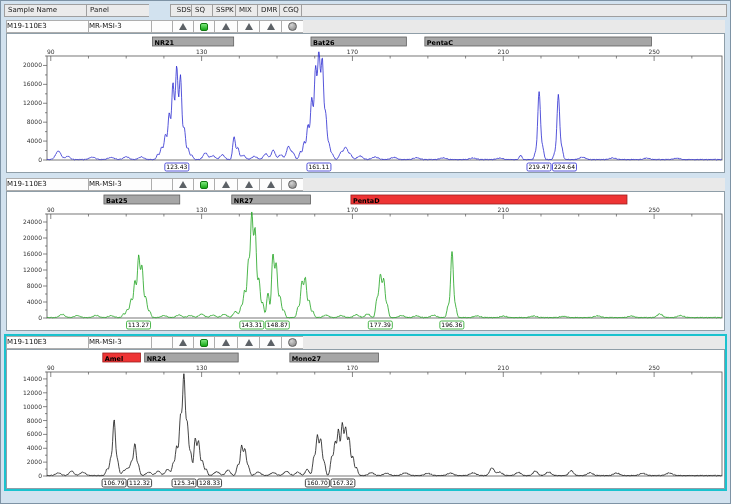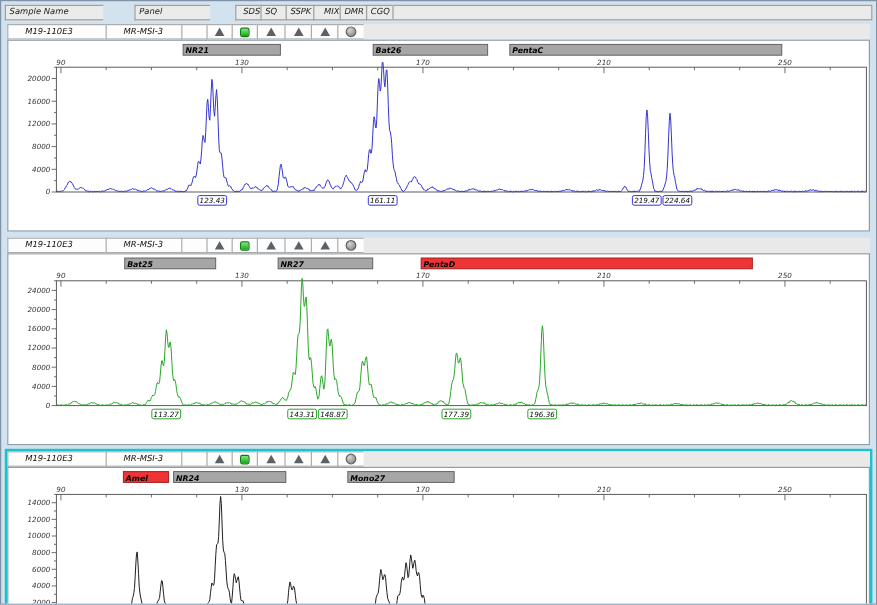--- a/index.html
+++ b/index.html
@@ -1,45 +1,45 @@
 <!DOCTYPE html>
 <html><head>
 <meta charset="utf-8">
 <style>
   * { margin:0; padding:0; box-sizing:border-box; }
   html,body { width:731px; height:504px; }
   body { font-family:"DejaVu Sans","Liberation Sans",sans-serif; background:#d2e2ef; }
-  #app { width:731px; height:504px; background:#d2e2ef; border:1px solid #7e93a5; padding:3px 3px 0 3px; overflow:hidden;font-style:italic; }
+  #app { width:731px; height:504px; background:#d2e2ef; border:1px solid #7e93a5; padding:3px 3px 0 3px; overflow:hidden; }
   .hdr-row { display:flex; height:13px; }
   .hdr-cell { background:#ebebeb; border:1px solid #9f9f9f; border-right:none; font-size:7px; color:#222; padding:1px 0 0 3px; overflow:hidden; white-space:nowrap; }
   .hdr-cell:last-child { border-right:1px solid #9f9f9f; flex:1; }
   .section { border:2px solid transparent; margin-top:1px; }
   .section.selected { border-color:#1ac2ce; }
   .strip { display:flex; height:13px; background:#e9e9e9; }
-  .strip-cell { background:#fdfdfd; border:1px solid #adadad; border-right:none; font-size:7px; color:#111; padding:1px 0 0 14px; overflow:hidden; white-space:nowrap; }
+  .strip-cell { background:#fdfdfd; border:1px solid #adadad; border-right:none; font-size:7px; color:#111; padding:1px 0 0 0; overflow:hidden; white-space:nowrap; }
   .icon-cell { display:flex; align-items:center; justify-content:center; padding:0; }
   .strip-fill { flex:1; background:transparent; }
   .tri { width:0; height:0; border-left:4px solid transparent; border-right:4px solid transparent; border-bottom:7px solid #5c6166; }
   .gsq { width:8px; height:8px; border:1px solid #0f7a0f; border-radius:2px; background:linear-gradient(#7ee87e,#16a816); }
   .gcir { width:9px; height:9px; border:1px solid #606060; border-radius:50%; background:radial-gradient(circle at 35% 30%, #d4d4d4, #7d7d7d); }
-  .panel { background:#ffffff; border:1px solid #8f9ea8; height:160px; }
+  .panel { background:#ffffff; border:1px solid #8f9ea8; height:140px; }
   svg text { font-family:"DejaVu Sans","Liberation Sans",sans-serif; }
 </style>
 </head>
 <body>
 
 <div id="app">
   <div class="hdr-row" id="table-header">
       <div class="hdr-cell" style="width: 82px;">Sample Name</div>
-      <div class="hdr-cell" style="width: 63px; margin-left: 26px;">Panel</div>
+      <div class="hdr-cell" style="width: 63px;">Panel</div>
       <div class="hdr-cell" style="width: 21px; margin-top: 25px;">SQO</div>
       <div class="hdr-cell" style="width: 21px; text-align: right;">SDS</div>
       <div class="hdr-cell" style="width: 21px;">SQ</div>
       <div class="hdr-cell" style="width: 23px;">SSPK</div>
-      <div class="hdr-cell" style="width: 22px; text-align: right;">MIX</div>
+      <div class="hdr-cell" style="width: 22px;">MIX</div>
       <div class="hdr-cell" style="width: 22px;">DMR</div>
       <div class="hdr-cell" style="width: 22px;">CGQ</div>
       <div class="hdr-cell"></div>
     </div>
   <div id="sections">
       <div class="section">
         <div class="strip">
           <div class="strip-cell" style="width: 82px;">M19-110E3</div>
           <div class="strip-cell" style="width: 63px;">MR-MSI-3</div>
           <div class="strip-cell icon-cell" style="width: 21px;"></div>

